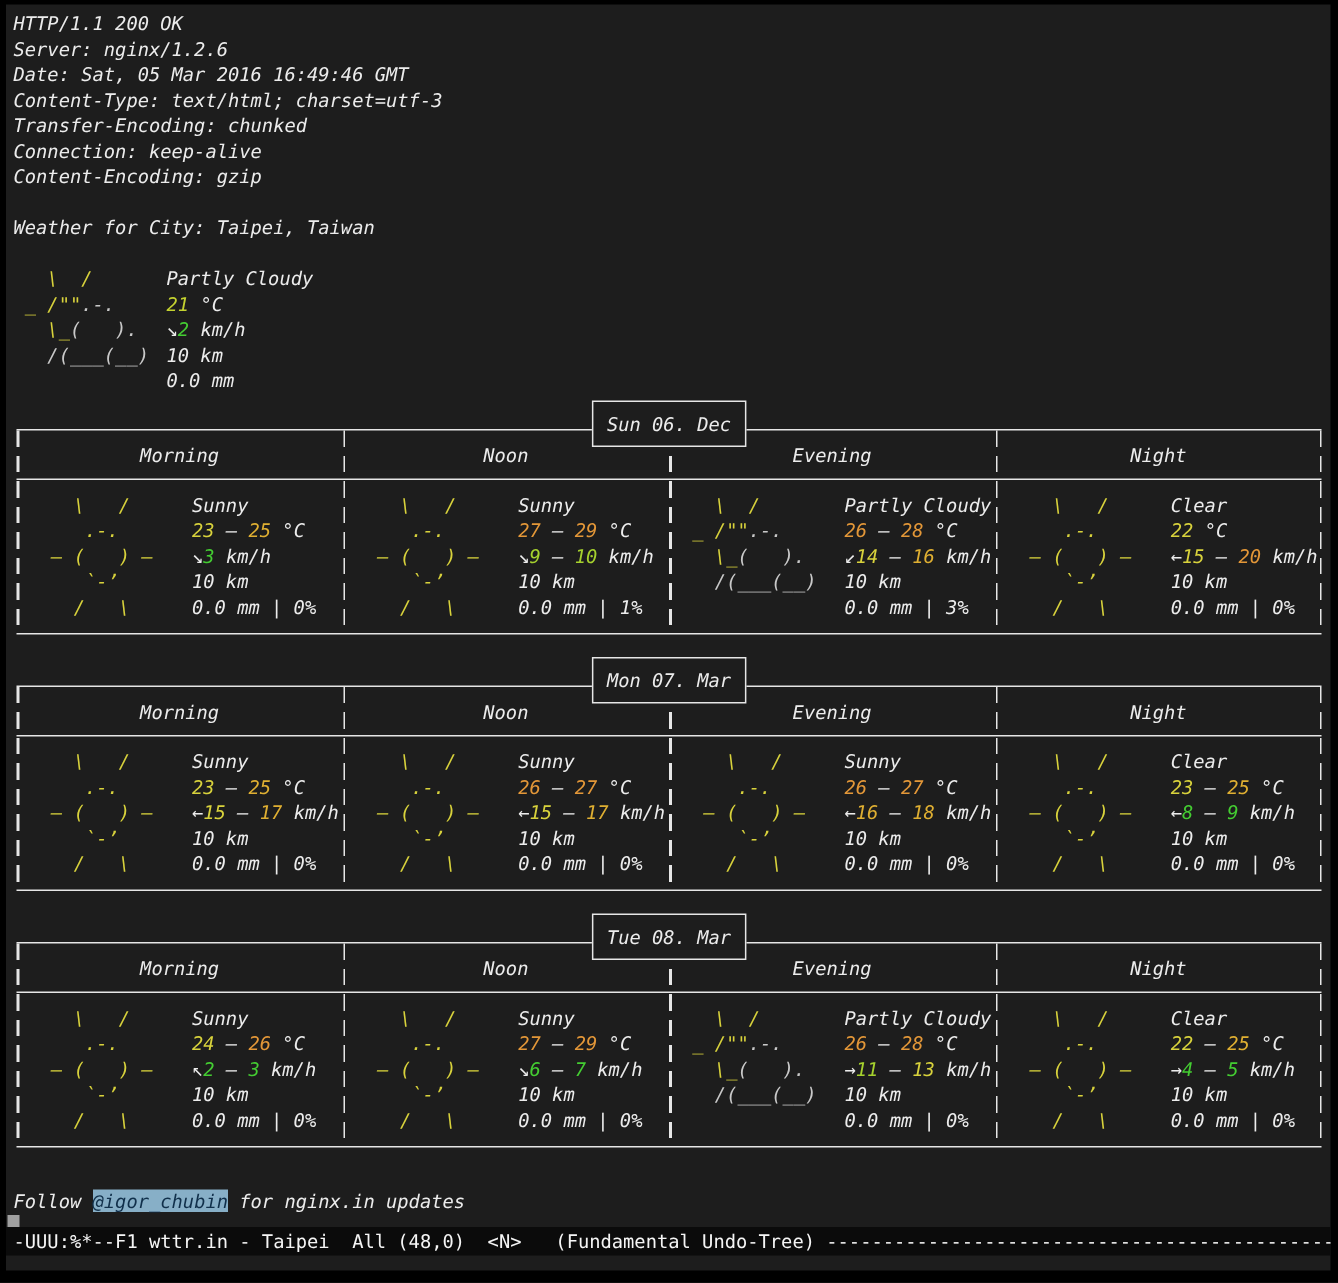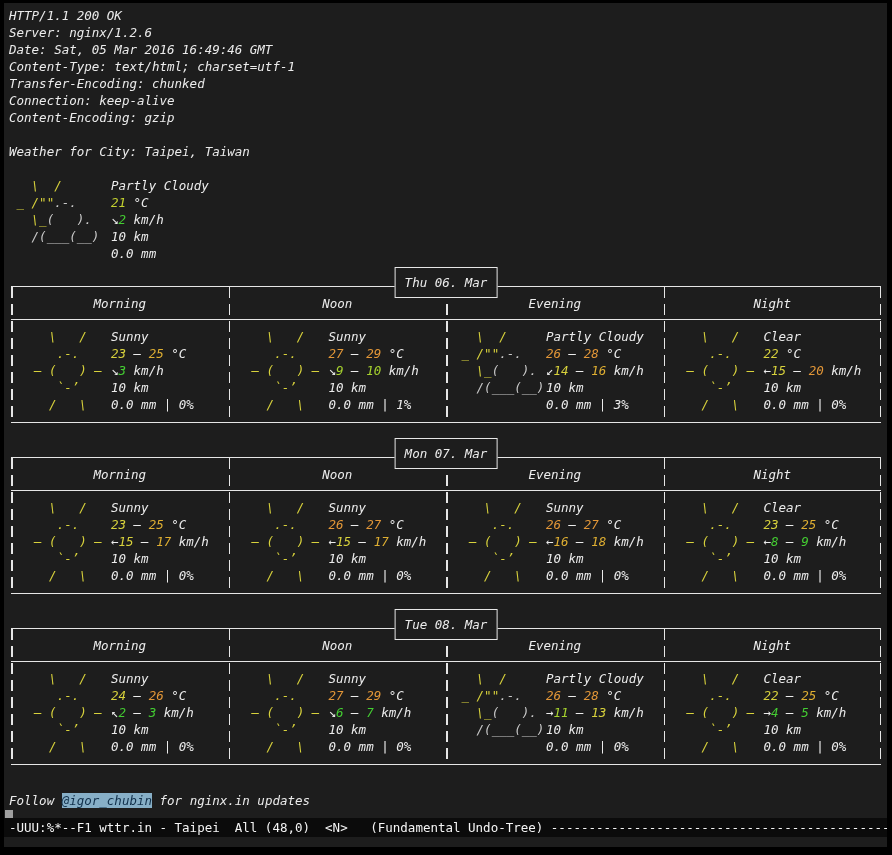--- a/index.html
+++ b/index.html
@@ -26,21 +26,21 @@
   .day { position:relative; margin:24px 6px 0 2px; }
   .day + .day { margin-top:34px; }
   .tbl { position:relative; border-top:1.5px solid #e6e6e6; border-bottom:1.5px solid #e6e6e6; }
   .vsep { position:absolute; top:0; bottom:0; width:1.5px; z-index:0;
     background-image:repeating-linear-gradient(180deg,#e6e6e6 0 11px, transparent 11px 17px); }
   .hdr-row { display:flex; height:32px; border-bottom:1.5px solid #e6e6e6; align-items:center; }
   .hdr-cell { flex:1; text-align:center; }
   .body-row { display:flex; }
   .cell { flex:1; padding:8px 0 9px 8px; display:flex; min-width:0; overflow:hidden; }
   .cell .art { width:92px; flex:none; }
-  .cell .txt { }
+  .cell .txt { margin-left:17px; }
   .datebox {
     position:absolute; top:-19px; left:50%; transform:translateX(-50%);
     border:1.5px solid #e6e6e6; background:#1d1d1d; padding:6px 9px 6px 9px;
     z-index:2; white-space:pre; line-height:17px;
   }
 
   
   .follow-line { margin-top:27px; }
   .handle-hl { background:#87afc7; color:#11304b; }
   .cursor-line { height:17px; }
@@ -55,36 +55,36 @@
 </style>
 </head>
 <body>
 
 <div class="terminal">
   <div class="buffer">
 
     <div class="line">HTTP/1.1 200 OK</div>
     <div class="line">Server: nginx/1.2.6</div>
     <div class="line">Date: Sat, 05 Mar 2016 16:49:46 GMT</div>
-    <div class="line">Content-Type: text/html; charset=utf-1</div>
+    <div class="line">Content-Type: text/html; charset=utf-3</div>
     <div class="line">Transfer-Encoding: chunked</div>
     <div class="line">Connection: keep-alive</div>
     <div class="line">Content-Encoding: gzip</div>
     <div class="line"></div>
     <div class="line">Weather for City: Taipei, Taiwan</div>
     <div class="line"></div>
 
     <div class="current">
         <pre class="art"><div class="ln"><span style="color: rgb(216, 210, 60);">   \  /</span></div><div class="ln"><span style="color: rgb(216, 210, 60);"> _ /""</span><span style="color: rgb(201, 201, 201);">.-.</span></div><div class="ln"><span style="color: rgb(216, 210, 60);">   \_</span><span style="color: rgb(201, 201, 201);">(   ).</span></div><div class="ln"><span style="color: rgb(201, 201, 201);">   /(___(__)</span></div></pre>
         <pre class="txt"><div class="ln"><span style="color: rgb(236, 236, 236);">Partly Cloudy</span></div><div class="ln"><span style="color: rgb(196, 210, 48);">21</span><span style="color: rgb(236, 236, 236);"> °C</span></div><div class="ln"><span style="color: rgb(236, 236, 236);">↘</span><span style="color: rgb(68, 205, 50);">2</span><span style="color: rgb(236, 236, 236);"> km/h</span></div><div class="ln"><span style="color: rgb(236, 236, 236);">10 km</span></div><div class="ln"><span style="color: rgb(236, 236, 236);">0.0 mm</span></div></pre>
       </div>
 
     <div id="days">
         <div class="day">
-          <div class="datebox">Thu 06. Mar</div>
+          <div class="datebox">Sun 06. Dec</div>
           <div class="tbl">
             <div class="vsep" style="left: 0%;"></div>
             <div class="vsep" style="left: 25%;"></div>
             <div class="vsep" style="left: 50%;"></div>
             <div class="vsep" style="left: 75%;"></div>
             <div class="vsep" style="left: calc(100% - 1.5px);"></div>
             <div class="hdr-row">
               <div class="hdr-cell">Morning</div>
               <div class="hdr-cell">Noon</div>
               <div class="hdr-cell">Evening</div>

